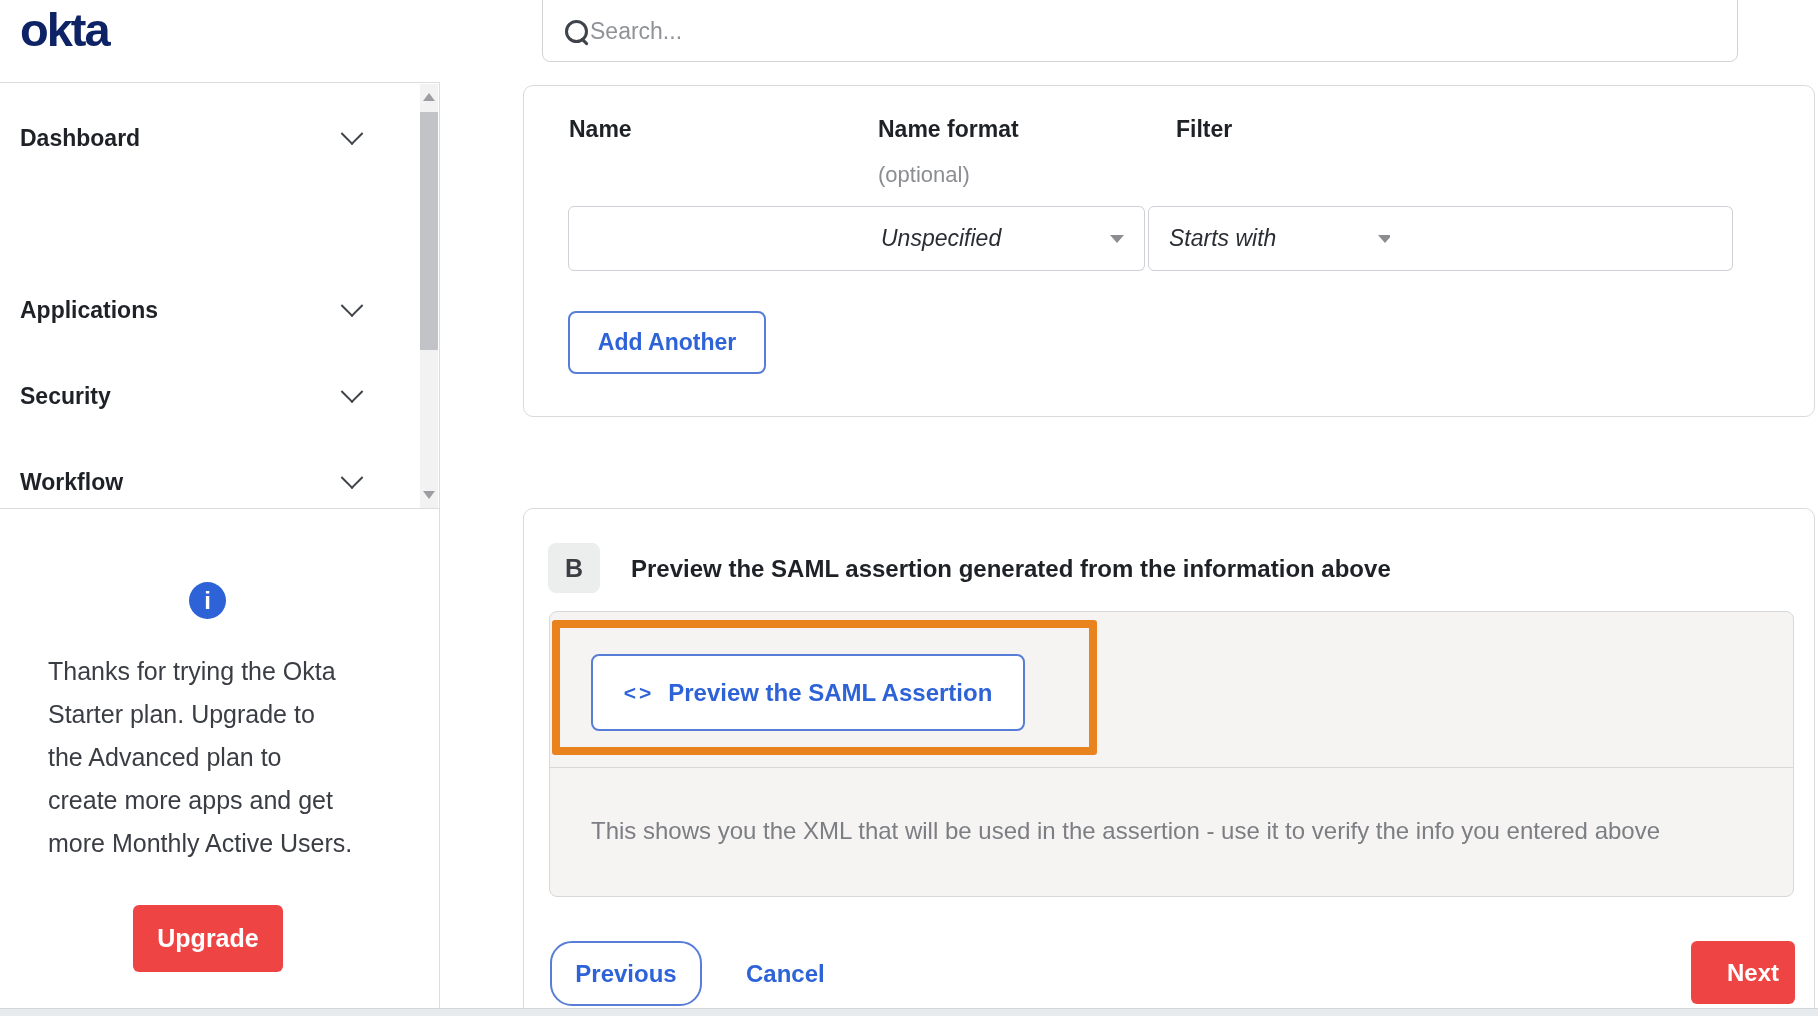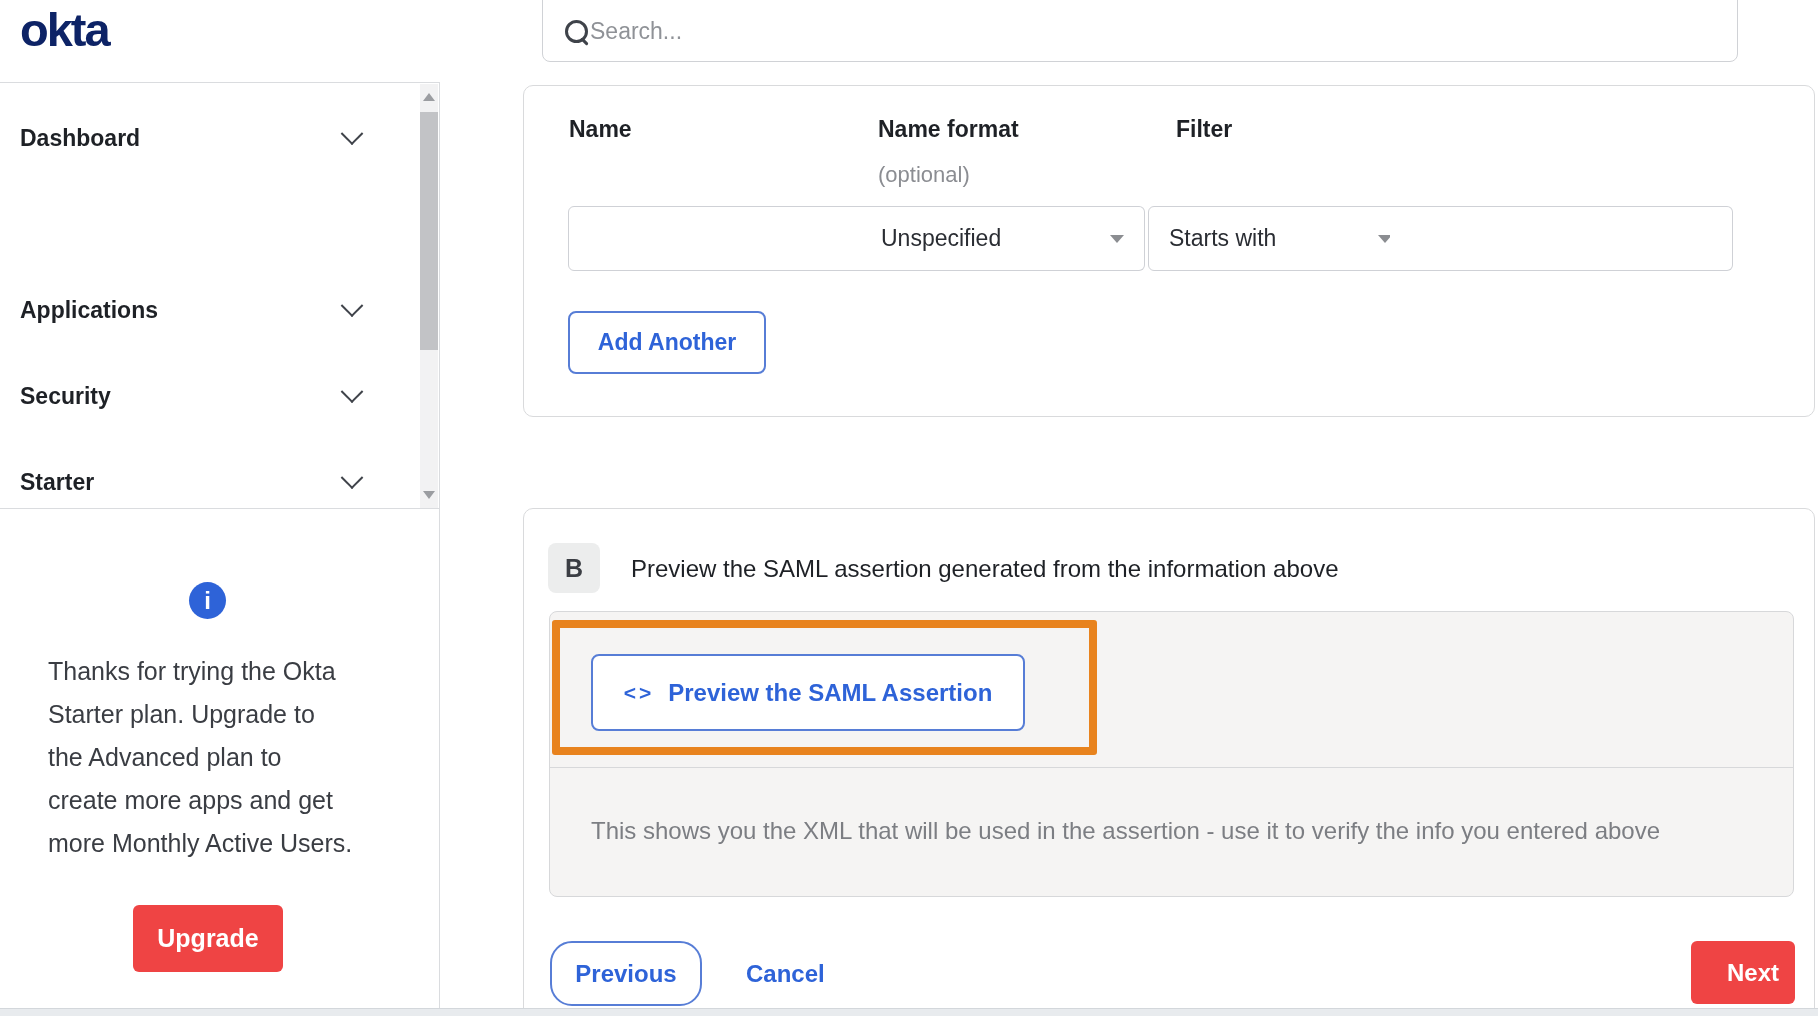--- a/index.html
+++ b/index.html
@@ -41,31 +41,31 @@
   
   .card{border:1px solid #d9dadc;border-radius:10px;background:#fff;}
   .card1{left:523px;top:85px;width:1292px;height:332px;}
   .card2{left:523px;top:508px;width:1292px;height:560px;}
 
   .flabel{position:absolute;top:30px;font-size:23px;font-weight:700;color:#1e2126;}
   .fsub{position:absolute;top:76px;font-size:22px;color:#8b8d92;}
   .ti{position:absolute;top:120px;height:63px;border:1px solid #cfd1d6;background:#fff;outline:none;
       font-size:23px;color:#2a2d33;padding:0 16px;}
   .dd{position:absolute;top:120px;height:63px;border:1px solid #cfd1d6;background:#fff;display:flex;
-      align-items:center;padding-left:20px;font-size:23px;color:#2a2d33;cursor:pointer;}
+      align-items:center;padding-left:20px;font-size:23px;color:#2a2d33;cursor:pointer;font-style:italic;}
   .caret{position:absolute;right:20px;width:0;height:0;border-left:7px solid transparent;
          border-right:7px solid transparent;border-top:8px solid #8b8d91;}
   .btn-outline{background:#fff;border:2px solid #577dd6;border-radius:8px;color:#2e63d8;font-weight:700;
                display:flex;align-items:center;justify-content:center;cursor:pointer;}
   .add-another{left:44px;top:225px;width:198px;height:63px;font-size:23px;}
 
   
   .badge{left:24px;top:34px;width:52px;height:50px;background:#eceded;border-radius:8px;display:flex;
          align-items:center;justify-content:center;font-size:25px;font-weight:700;color:#3b3e44;}
-  .b-title{left:107px;top:46px;font-size:24px;font-weight:400;color:#1e2126;text-align:center;}
+  .b-title{left:107px;top:46px;font-size:24px;font-weight:700;color:#1e2126;text-align:center;}
   .graypanel{left:25px;top:102px;width:1245px;height:286px;background:#f5f4f3;border:1px solid #d7d8da;border-radius:8px;}
   .panel-div{left:25px;top:258px;width:1245px;height:1px;background:#d7d8da;}
   .orange{left:28px;top:111px;width:545px;height:135px;border:8px solid #e8831e;border-radius:3px;background:transparent;}
   .preview-btn{left:67px;top:145px;width:434px;height:77px;font-size:24px;gap:14px;}
   .code-ic{font-size:21px;font-weight:600;letter-spacing:3px;color:#2e63d8;}
   .panel-desc{left:67px;top:308px;font-size:24px;color:#7c7e83;}
 
   
   .prev{left:26px;top:432px;width:152px;height:65px;font-size:24px;border-radius:22px;}
   .cancel{left:222px;top:432px;height:65px;display:flex;align-items:center;font-size:24px;font-weight:700;
@@ -95,21 +95,21 @@
   </div>
   <div class="abs navitem" style="top:267px;">
     <span>Applications</span>
     <span class="chev"></span>
   </div>
   <div class="abs navitem" style="top:353px;">
     <span>Security</span>
     <span class="chev"></span>
   </div>
   <div class="abs navitem" style="top:439px;">
-    <span>Starter</span>
+    <span>Workflow</span>
     <span class="chev"></span>
   </div>
 
   <div class="abs sb-track">
     <div class="sb-btn" style="top:0;">
       <span class="tri-up"></span>
     </div>
     <div class="sb-thumb"></div>
     <div class="sb-btn" style="bottom:0;">
       <span class="tri-dn"></span>

